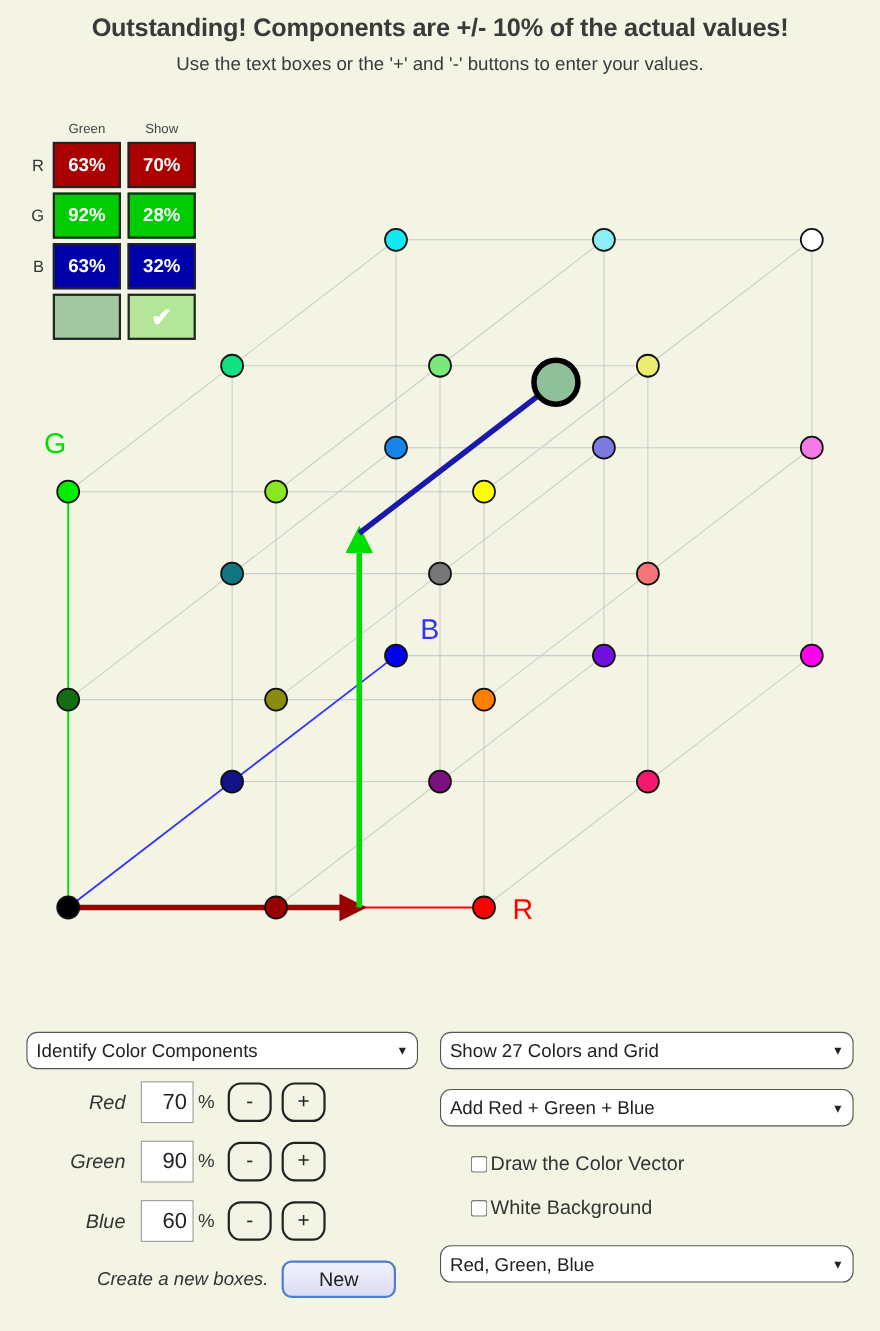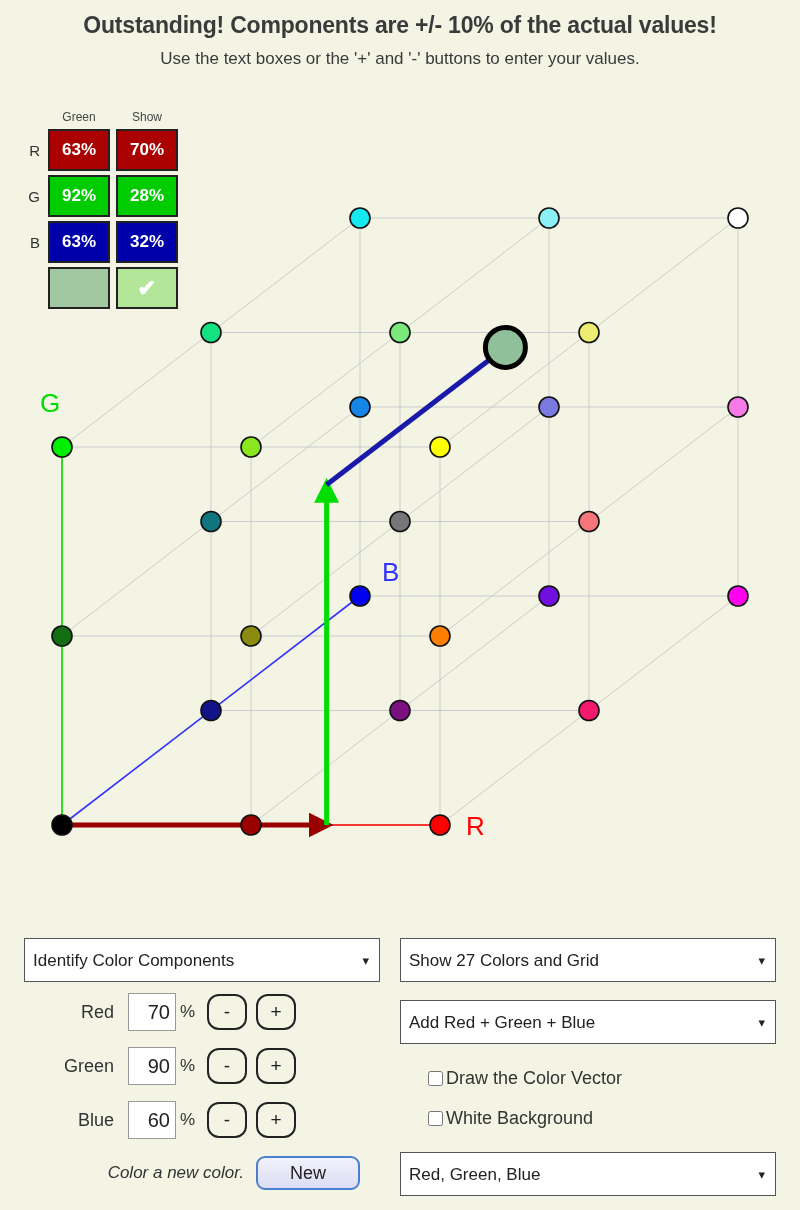--- a/index.html
+++ b/index.html
@@ -52,39 +52,39 @@
   
   #stage { position: absolute; left: 0; top: 170px; width: 800px; height: 720px; }
   #cube-svg { display: block; }
 
   
   #controls { position: absolute; left: 0; top: 938px; width: 800px; height: 272px; }
   .col-left  { position: absolute; left: 24px;  top: 0; width: 356px; }
   .col-right { position: absolute; left: 400px; top: 0; width: 376px; }
 
   select.sel {
-    width: 100%; height: 44px;
+    width: 100%; height: 34px;
     font-family: "Liberation Sans", sans-serif;
     font-size: 17px; color: #222;
     background: #ffffff; border: 1px solid #555;
-    border-radius: 0; padding: 0 8px;
+    border-radius: 10px; padding: 0 8px;
     -webkit-appearance: none; appearance: none;
   }
   .selwrap { position: relative; }
   .selwrap .caret {
     position: absolute; right: 11px; top: 50%; transform: translateY(-50%);
     pointer-events: none; font-size: 13px; color: #222;
   }
   .sp14 { height: 14px; }
   .sp18 { height: 18px; }
 
   .rgbrow { display: flex; align-items: center; height: 48px; margin-top: 6px; }
   .rgbrow .lbl {
     width: 104px; text-align: right; padding-right: 14px;
-    font-size: 18px; color: #333;
+    font-size: 18px; color: #333; font-style: italic;
   }
   .rgbrow input.num {
     width: 48px; height: 38px; border: 1px solid #999; background: #fff;
     text-align: right; padding-right: 5px;
     font-family: "Liberation Sans", sans-serif; font-size: 20px; color: #222;
   }
   .rgbrow .pct { font-size: 17px; color: #333; margin-left: 4px; width: 18px; }
   .btn-pm {
     width: 40px; height: 36px; margin-left: 9px;
     border: 2px solid #222; border-radius: 12px;
@@ -272,21 +272,21 @@
 
     <div class="rgbrow">
       <span class="lbl">Blue</span>
       <input class="num" type="text" value="60" style="">
       <span class="pct">%</span>
       <button class="btn-pm">-</button>
       <button class="btn-pm">+</button>
     </div>
 
     <div id="newrow">
-      <span class="caption">Color a new color.</span>
+      <span class="caption">Create a new boxes.</span>
       <button id="btn-new">New</button>
     </div>
   </div>
 
   <div class="col-right">
     <div class="selwrap">
       <select class="sel">
         <option>Show 27 Colors and Grid</option>
       </select>
       <span class="caret">▾</span>

